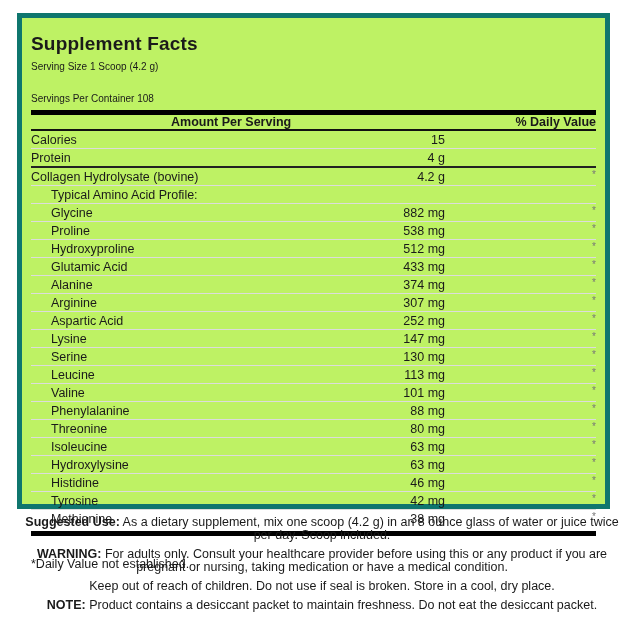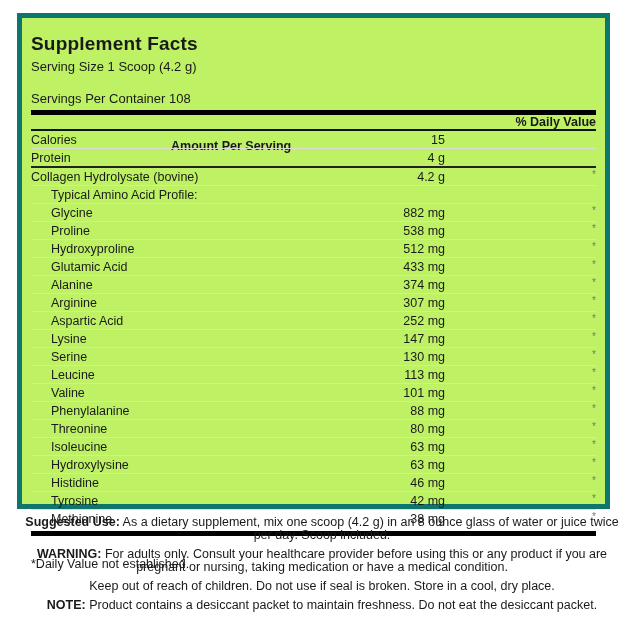--- a/index.html
+++ b/index.html
@@ -33,41 +33,40 @@
     }
     .title {
       font-size: 19px;
       font-weight: bold;
       margin-top: 14px;
       height: 24px;
       line-height: 24px;
       letter-spacing: 0.2px;
     }
     .serving {
-      font-size: 13px;
+      font-size: 10px;
       line-height: 16px;
       margin-top: 3px;
     }
     .thick-bar {
       height: 5px;
       background: #000;
       margin-top: 3px;
     }
     .header-row {
       position: relative;
       height: 14px;
       font-size: 12.5px;
       font-weight: bold;
       border-bottom: 2px solid #111;
       line-height: 14px;
     }
     .header-row .amt {
       position: absolute;
       left: 140px;
-      margin-top: 24px;
     }
     .header-row .dv {
       position: absolute;
       right: 0;
     }
     .row {
       position: relative;
       height: 17px;
       line-height: 18px;
       font-size: 12.5px;

